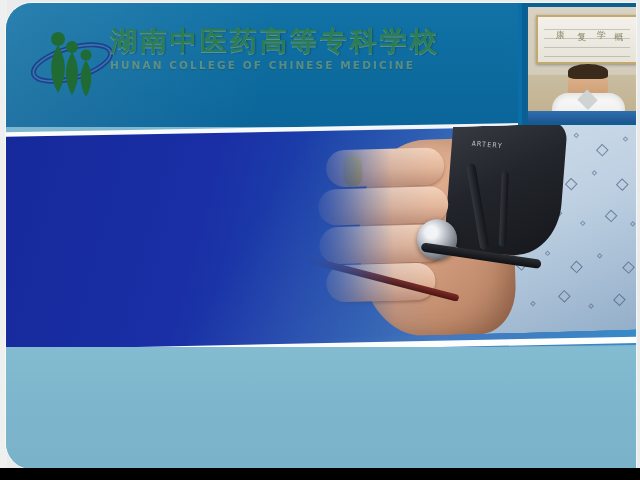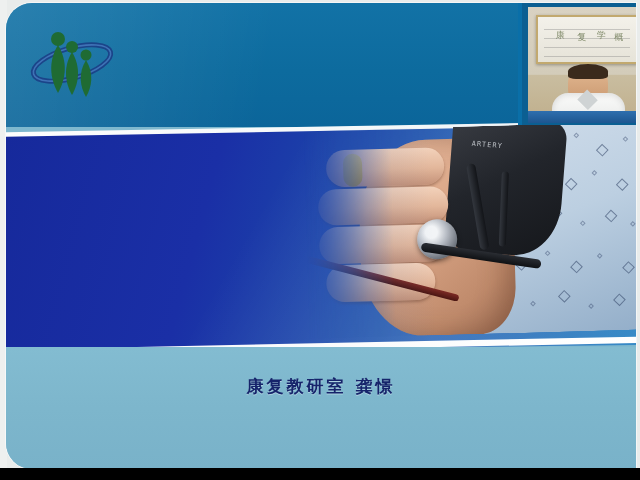--- a/index.html
+++ b/index.html
@@ -279,20 +279,24 @@
           <ellipse cx="44" cy="46" rx="40" ry="15" fill="none" stroke="#4e86c9" stroke-width="1.6" transform="rotate(-16 44 46)" opacity=".7"></ellipse>
           <ellipse cx="30" cy="22" rx="7" ry="7" fill="#1f6b33"></ellipse>
           <path d="M30 28 C20 44 22 62 30 76 C38 62 40 44 30 28 Z" fill="#1f6b33"></path>
           <ellipse cx="44" cy="30" rx="6" ry="6" fill="#1f6b33"></ellipse>
           <path d="M44 35 C35 50 37 66 44 78 C51 66 53 50 44 35 Z" fill="#1f6b33"></path>
           <ellipse cx="58" cy="38" rx="5.5" ry="5.5" fill="#1f6b33"></ellipse>
           <path d="M58 43 C50 56 52 70 58 80 C64 70 66 56 58 43 Z" fill="#1f6b33"></path>
         </svg>
       </div>
 
+      <div class="logo-text">
+        <div class="logo-cn">湖南中医药高等专科学校</div>
+        <div class="logo-en">HUNAN COLLEGE OF CHINESE MEDICINE</div>
+      </div>
     </div>
 
     <div class="midband">
       <div class="mid-sheen"></div>
     </div>
 
     <div class="sep-top"></div>
 
     <div class="photo">
       <div class="photo-inner">
@@ -351,21 +355,20 @@
         <div class="tube-red"></div>
 
         <div class="photo-shade"></div>
       </div>
     </div>
 
 
     <div class="sep-bottom"></div>
 
     <div class="bottom"></div>
-    <div class="presenter">康复教研室   龚憬</div>
 
     <div class="pip">
       <div class="pip-frame">
         <div class="pip-wall"></div>
         <div class="board">
           <div class="board-line" style="top:26%"></div>
           <div class="board-line" style="top:46%"></div>
           <div class="board-line" style="top:66%"></div>
           <div class="board-line" style="top:86%"></div>
           <span class="board-ink" style="left:18%;top:26%">康</span>

